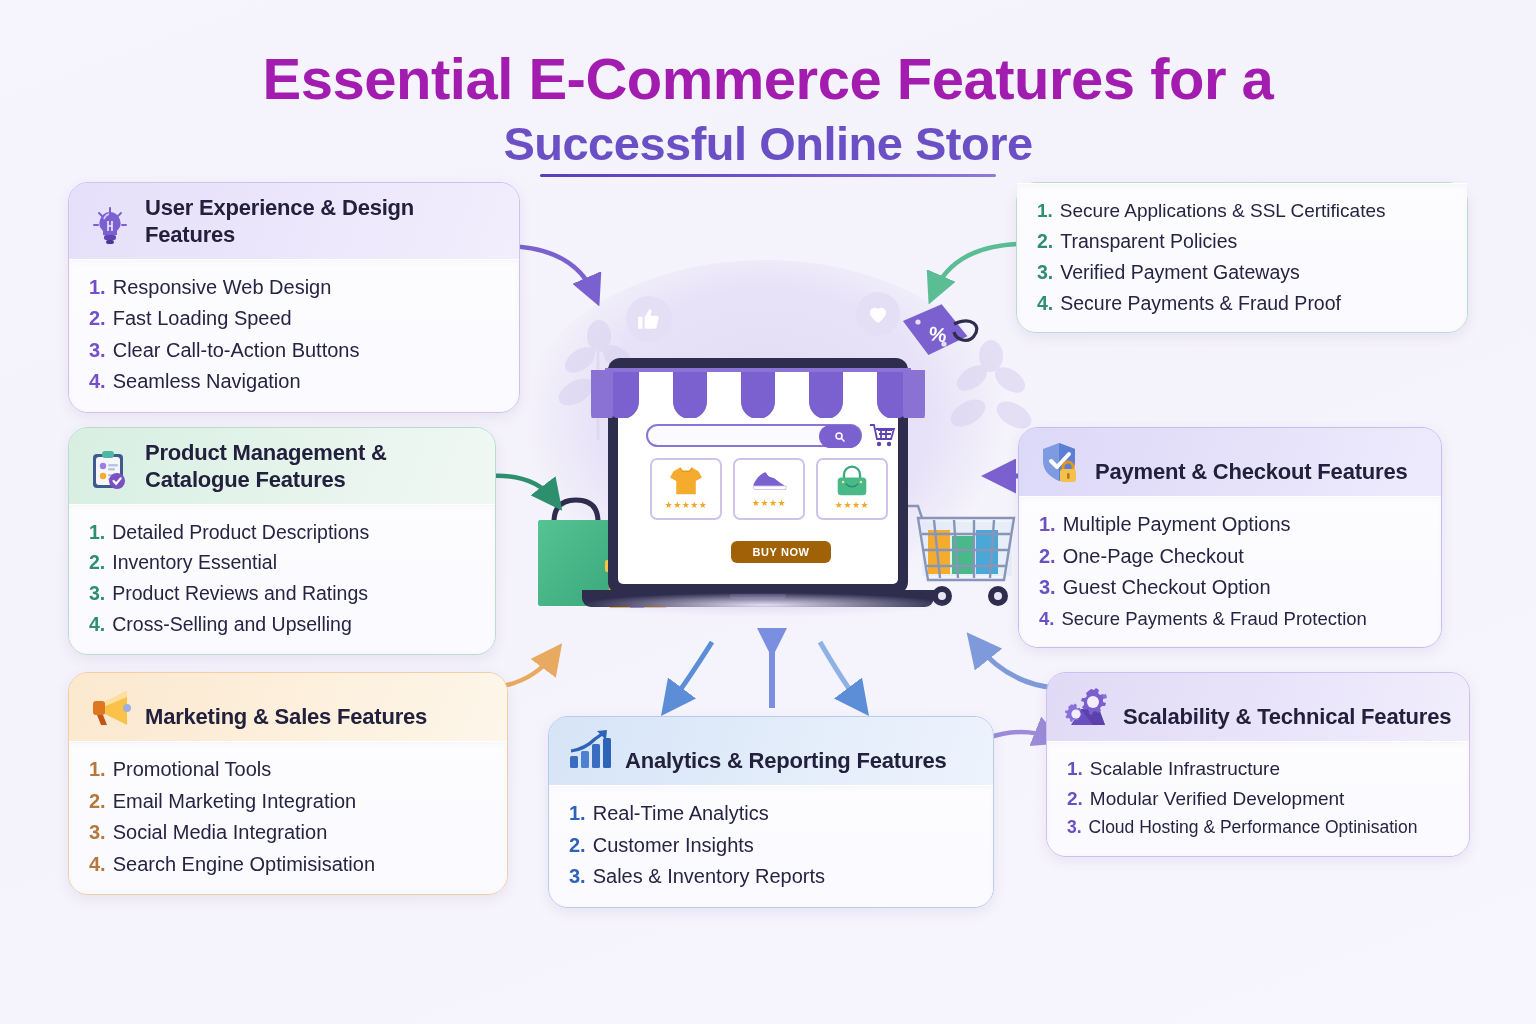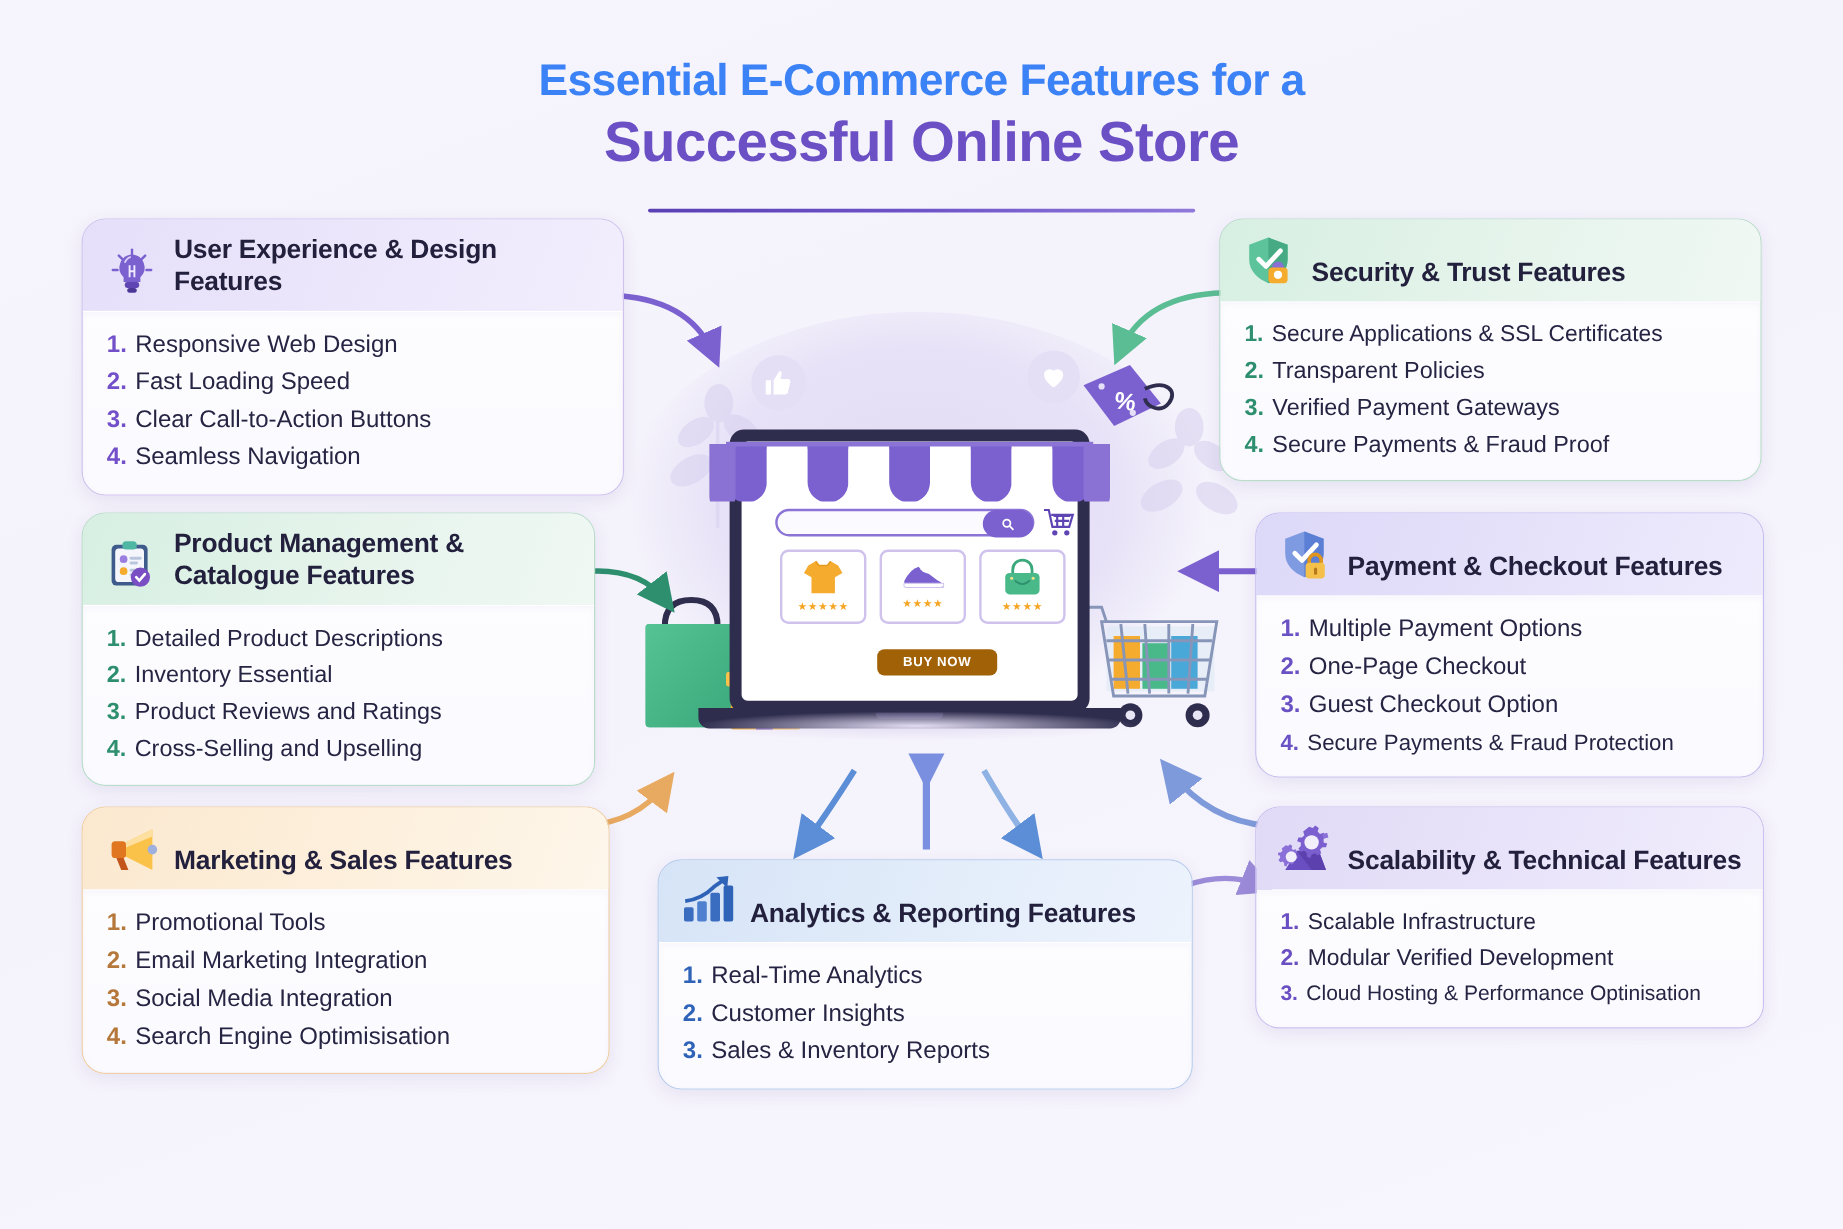--- a/index.html
+++ b/index.html
@@ -11,22 +11,22 @@
     overflow: hidden;
   }
   #stage { position: absolute; inset: 0; }
 
   
   .title-wrap {
     position: absolute; left: 0; right: 0; top: 44px;
     text-align: center;
   }
   .title-l1 {
-    font-size: 37px; font-weight: 700; letter-spacing: -.5px;
-    color: #3b82f6; line-height: 1.22;
+    font-size: 58px; font-weight: 700; letter-spacing: -.5px;
+    color: #a21caf; line-height: 1.22;
   }
   .title-l2 {
     font-size: 47px; font-weight: 700; letter-spacing: -.5px;
     color: #6b4fc4; line-height: 1.22;
   }
   .title-rule {
     position: absolute; left: 540px; top: 174px; width: 456px; height: 3px;
     background: linear-gradient(90deg,#5b3fb5,#6f54c9 50%,#8f79da);
     border-radius: 2px;
   }
@@ -155,21 +155,21 @@
 
   .t-lilac .card-head { background: linear-gradient(110deg,#e0daf6 0%, #e9e4fa 55%, #f1eefc 100%); }
   .t-lilac { border-color:#cbc0ef; }
   .t-lilac .num { color:#6a4fc2; }
 
   
   #card-ux        { left:68px;   top:182px;  width:452px; }
   #card-product   { left:68px;   top:427px;  width:428px; }
   #card-marketing { left:68px;   top:672px;  width:440px; }
   #card-security  { left:1016px; top:182px;  width:452px; }
-  #card-payment   { left:1046px; top:427px;  width:424px; }
+  #card-payment   { left:1018px; top:427px;  width:424px; }
   #card-scalability{left:1046px; top:672px;  width:424px; }
   #card-analytics { left:548px;  top:716px;  width:446px; }
 
   #card-product .card-body li,
   #card-security .card-body li { font-size:19.5px; }
   #card-scalability .card-body li { font-size:19px; }
   #card-scalability .card-body li:nth-child(3) { font-size:17.5px; }
   #card-payment .card-body li:nth-child(4) { font-size:18.5px; }
   #card-security .card-body li:nth-child(1) { font-size:19px; }
 
@@ -529,33 +529,20 @@
           </li>
         <li>
             <span class="num">4.</span>
             <span>Search Engine Optimisisation</span>
           </li>
       </ol>
     </div>
   </div>
 
   <div class="card t-green" id="card-security">
-    <div class="card-head">
-      <div class="icon">
-        <svg width="46" height="46" viewBox="0 0 46 46">
-          <path d="M22 3 L38 9 v12 c0 10 -7 16 -16 20 C13 37 6 31 6 21 V9 z" fill="#5cc39a"></path>
-          <path d="M22 3 L38 9 v12 c0 10 -7 16 -16 20 z" fill="#46ab85"></path>
-          <path d="M14 21 l6 6 l12 -13" stroke="#ffffff" stroke-width="4" fill="none" stroke-linecap="round" stroke-linejoin="round"></path>
-          <circle cx="30" cy="28" r="5" fill="#8a6fd4"></circle>
-          <rect x="22" y="28" width="16" height="13" rx="3" fill="#f5ab2e"></rect>
-          <circle cx="30" cy="34" r="3.4" fill="#ffffff"></circle>
-        </svg>
-      </div>
-      <div class="card-title">Security &amp; Trust Features</div>
-    </div>
     <div class="card-body">
       <ol>
         <li>
             <span class="num">1.</span>
             <span>Secure Applications &amp; SSL Certificates</span>
           </li>
         <li>
             <span class="num">2.</span>
             <span>Transparent Policies</span>
           </li>

